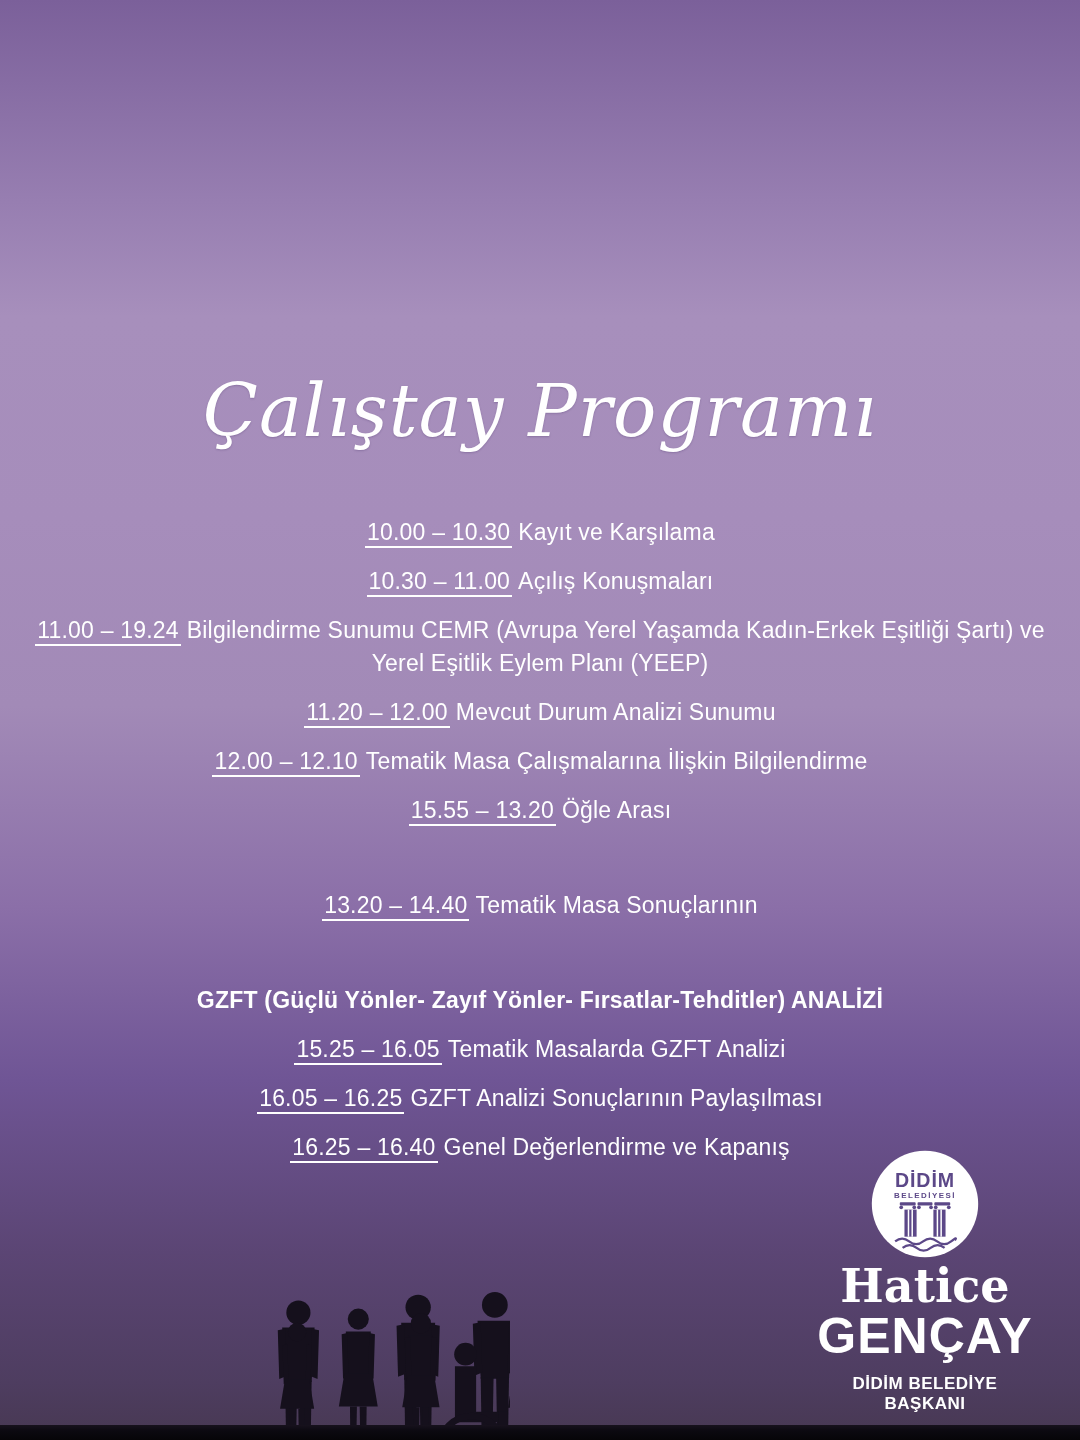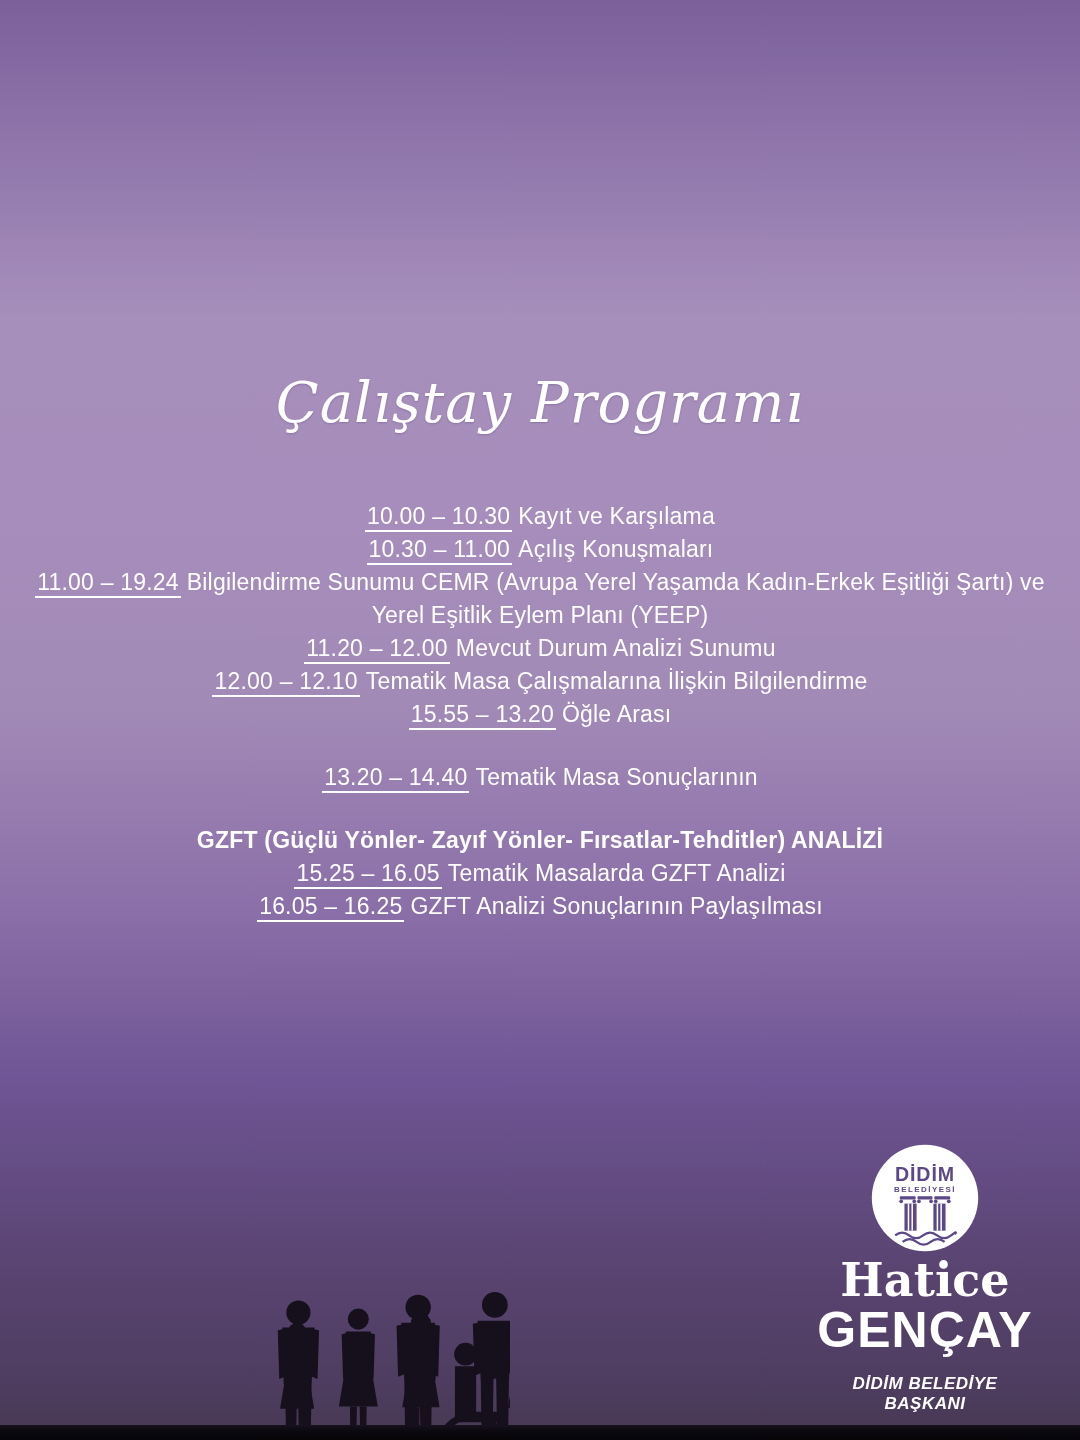--- a/index.html
+++ b/index.html
@@ -19,32 +19,32 @@
       #6f5595 75%,
       #5b4574 87%,
       #4e3d60 96%,
       #473852 100%);
   }
   .title{
     position:absolute;top:372px;left:0;width:100%;
     text-align:center;
     font-family:"DejaVu Serif","Liberation Serif",serif;
     font-style:italic;font-weight:normal;
-    font-size:56px;line-height:1.1;
+    font-size:72px;line-height:1.1;
     letter-spacing:1px;
     text-shadow:0 1px 2px rgba(60,40,90,.25);
   }
   .sched{
     position:absolute;top:500px;left:0;width:100%;
     padding:0 26px;box-sizing:border-box;
     text-align:center;
     font-size:23px;line-height:33px;
     letter-spacing:.2px;
   }
-  .row{margin:0 auto;}
+  .row{margin:16px auto;}
   .row .t{
     display:inline-block;
     border-bottom:2px solid #ffffff;
     padding:0 2px 1px 2px;
     line-height:26px;
     margin-right:6px;
   }
   .gap{height:30px;}
   .heading{font-weight:bold;}
   .footer{
@@ -56,21 +56,21 @@
     font-family:"DejaVu Serif","Liberation Serif",serif;
     font-size:46px;line-height:48px;
     font-weight:bold;
   }
   .mayor-last{
     font-weight:bold;font-size:50px;line-height:52px;
     letter-spacing:1px;
   }
   .mayor-title{
     font-weight:bold;font-size:17px;line-height:20px;
-    letter-spacing:.5px;margin-top:18px;font-style:italic;
+    letter-spacing:.5px;margin-top:12px;
   }
   .silhouettes{position:absolute;left:40px;bottom:13px;}
   .ground{
     position:absolute;left:0;bottom:0;width:100%;height:15px;
     background:linear-gradient(180deg,#17121d 0%,#0b0910 40%,#060508 100%);
   }
 </style>
 </head>
 <body>
 
@@ -86,20 +86,21 @@
     <div class="row"><span class="t">12.00 – 12.10</span><span class="d">Tematik Masa Çalışmalarına İlişkin Bilgilendirme</span></div>
     <div class="row"><span class="t">15.55 – 13.20</span><span class="d">Öğle Arası</span></div>
 
     <div class="gap"></div>
     <div class="row"><span class="t">13.20 – 14.40</span><span class="d">Tematik Masa Sonuçlarının</span></div>
 
     <div class="gap"></div>
     <div class="row heading">GZFT (Güçlü Yönler- Zayıf Yönler- Fırsatlar-Tehditler) ANALİZİ</div>
     <div class="row"><span class="t">15.25 – 16.05</span><span class="d">Tematik Masalarda GZFT Analizi</span></div>
     <div class="row"><span class="t">16.05 – 16.25</span><span class="d">GZFT Analizi Sonuçlarının Paylaşılması</span></div>
+    <div class="row"><span class="t">16.25 – 16.40</span><span class="d">Genel Değerlendirme ve Kapanış</span></div>
   </div>
 
   <svg class="silhouettes" width="470" height="170" viewBox="0 0 470 170" fill="#15101c" xmlns="http://www.w3.org/2000/svg">
     <defs>
       <symbol id="fig-m" viewBox="0 0 36 120">
         <circle cx="18" cy="9" r="8.2"></circle>
         <path d="M7 19 H29 L27 56 H9 Z"></path>
         <path d="M4 21 L9 20 L10 52 L5 54 Z"></path>
         <path d="M32 21 L27 20 L26 52 L31 54 Z"></path>
         <path d="M9 55 H17.2 L16 118 H10 Z"></path>

